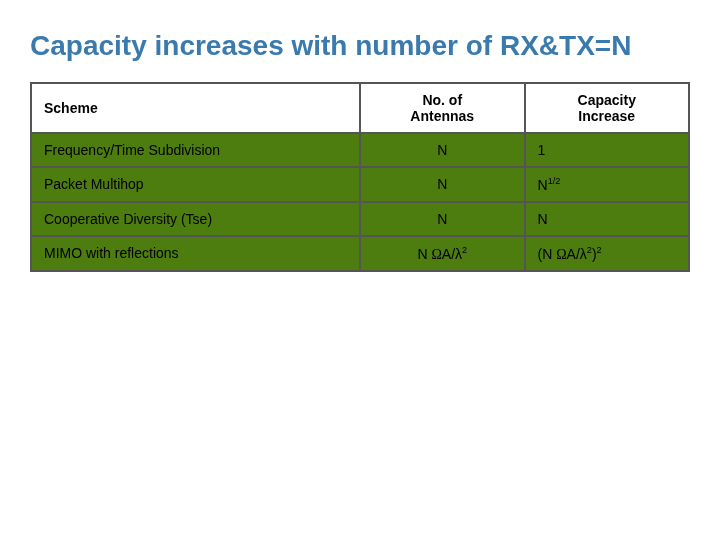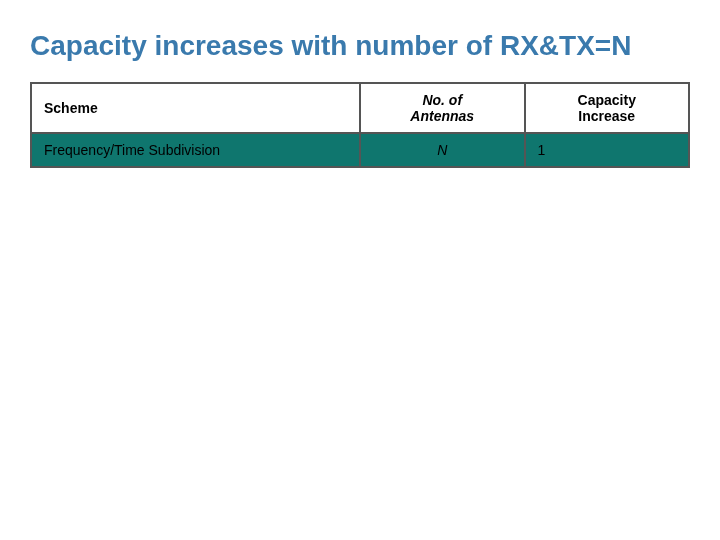--- a/index.html
+++ b/index.html
@@ -45,35 +45,34 @@
     }
 
     .col-scheme {
       width: 50%;
       text-align: left;
     }
 
     .col-antennas {
       width: 25%;
       text-align: center;
-      font-style: italic;
     }
 
     .col-capacity {
       width: 25%;
     }
 
     thead tr th {
       text-align: center;
       font-weight: bold;
       background: #ffffff;
     }
 
     tbody tr td {
-      background: #0f766e;
+      background: #4d7c0f;
     }
 
     sup {
       font-size: 0.65em;
       vertical-align: super;
     }
 
     .omega {
       font-family: 'Times New Roman', Times, serif;
     }
@@ -98,19 +97,34 @@
         </tr>
       </thead>
       <tbody>
 
         <tr>
           <td class="col-scheme">Frequency/Time Subdivision</td>
           <td class="col-antennas">N</td>
           <td class="col-capacity">1</td>
         </tr>
 
+        <tr>
+          <td class="col-scheme">Packet Multihop</td>
+          <td class="col-antennas">N</td>
+          <td class="col-capacity">N<sup>1/2</sup></td>
+        </tr>
+
+        <tr>
+          <td class="col-scheme">Cooperative Diversity (Tse)</td>
+          <td class="col-antennas">N</td>
+          <td class="col-capacity">N</td>
+        </tr>
 
 
-
+        <tr>
+          <td class="col-scheme">MIMO with reflections</td>
+          <td class="col-antennas">N <span class="omega">Ω</span>A/λ<sup>2</sup></td>
+          <td class="col-capacity">(N <span class="omega">Ω</span>A/λ<sup>2</sup>)<sup>2</sup></td>
+        </tr>
       </tbody>
     </table>
   </div>
 </div>
 
 </body></html>

